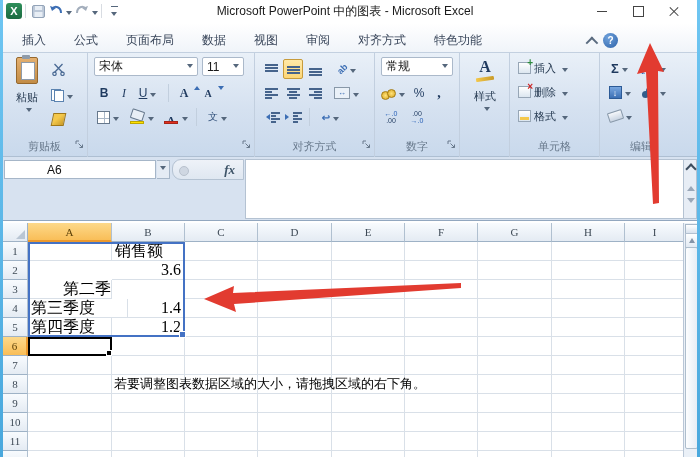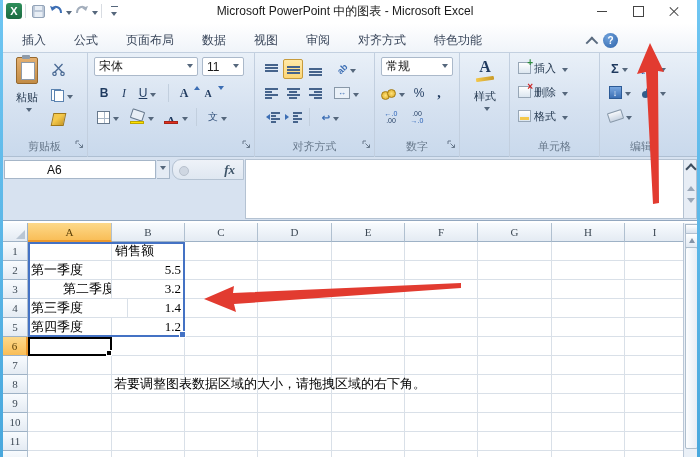--- a/index.html
+++ b/index.html
@@ -136,21 +136,21 @@
   
   .sheet{position:absolute;left:0;top:223px;width:700px;height:234px;background:#fff;overflow:hidden;}
   .corner{position:absolute;left:3px;top:0;width:25px;height:19px;background:linear-gradient(#f8fbfe,#e4ebf3);border-right:1px solid #9eb2c6;border-bottom:1px solid #9eb2c6;box-sizing:border-box;}
   .corner:after{content:"";position:absolute;right:2px;bottom:2px;width:0;height:0;border-left:9px solid transparent;border-bottom:9px solid #b9c6d4;}
   .colh,.rowh{position:absolute;height:19px;line-height:19px;text-align:center;font-size:11px;color:#3e4a56;
         background:linear-gradient(#f8fbfe,#e4ebf3);border-right:1px solid #b0c0d0;border-bottom:1px solid #9eb2c6;box-sizing:border-box;
         font-family:"Liberation Serif",serif;}
   .colh.sel,.rowh.sel{background:linear-gradient(#fdd98a,#f9be58);border-bottom:2px solid #ed9a2e;color:#5c4008;}
   .rowh.sel{border-right:2px solid #ed9a2e;border-bottom:1px solid #9eb2c6;}
   .cell{position:absolute;height:19px;border-right:1px solid #d9e0e8;border-bottom:1px solid #d9e0e8;box-sizing:border-box;}
-  .cell.filled{font-family:"Liberation Serif",serif;font-size:13px;color:#000;line-height:18px;padding:0 3px;white-space:nowrap;overflow:hidden;}
+  .cell.filled{font-family:"Liberation Serif",serif;font-size:16px;color:#000;line-height:18px;padding:0 3px;white-space:nowrap;overflow:hidden;}
   .cell.left{text-align:left}.cell.right{text-align:right}
   .range{position:absolute;left:28px;top:19px;width:157px;height:95px;border:2px solid #4472c4;box-sizing:border-box;pointer-events:none;}
   .range .fh{position:absolute;right:-3px;bottom:-3px;width:5px;height:5px;background:#4472c4;border:1px solid #fff;}
   .active{position:absolute;left:28px;top:114px;width:84px;height:19px;border:2px solid #000;box-sizing:border-box;background:#fff;}
   .active .fh{position:absolute;right:-2px;bottom:-2px;width:4px;height:4px;background:#000;border:1px solid #fff;}
   .note{position:absolute;left:114px;top:152px;height:19px;line-height:18px;font-size:13px;color:#000;white-space:nowrap;z-index:5;
         font-family:"Liberation Serif",serif;}
   .vscroll{position:absolute;left:683px;top:223px;width:14px;height:234px;background:#eaf0f7;border-left:1px solid #b9c6d6;box-sizing:border-box;}
   .split{position:absolute;left:1px;top:1px;width:11px;height:8px;background:linear-gradient(#fff,#d8e2ee);border:1px solid #a8b8c8;}
   .vbtn{position:absolute;left:1px;width:11px;height:13px;background:linear-gradient(#fdfeff,#e2eaf3);border:1px solid #b2c0d0;display:flex;align-items:center;justify-content:center;}
@@ -565,31 +565,29 @@
       <div class="rowh" style="left: 3px; top: 228px; width: 25px;">12</div>
       <div class="cell" style="left: 28px; top: 19px; width: 84px;"></div>
       <div class="cell filled left" style="left: 112px; top: 19px; width: 73px;">销售额</div>
       <div class="cell" style="left: 185px; top: 19px; width: 73px;"></div>
       <div class="cell" style="left: 258px; top: 19px; width: 74px;"></div>
       <div class="cell" style="left: 332px; top: 19px; width: 73px;"></div>
       <div class="cell" style="left: 405px; top: 19px; width: 73px;"></div>
       <div class="cell" style="left: 478px; top: 19px; width: 74px;"></div>
       <div class="cell" style="left: 552px; top: 19px; width: 73px;"></div>
       <div class="cell" style="left: 625px; top: 19px; width: 60px;"></div>
-      <div class="cell filled left" style="left: 28px; top: 38px; width: 84px;">第一季度</div>
-      <div class="cell filled right" style="left: 112px; top: 38px; width: 73px;">5.5</div>
+      <div class="cell filled right" style="left: 112px; top: 38px; width: 73px;">3.6</div>
       <div class="cell" style="left: 185px; top: 38px; width: 73px;"></div>
       <div class="cell" style="left: 258px; top: 38px; width: 74px;"></div>
       <div class="cell" style="left: 332px; top: 38px; width: 73px;"></div>
       <div class="cell" style="left: 405px; top: 38px; width: 73px;"></div>
       <div class="cell" style="left: 478px; top: 38px; width: 74px;"></div>
       <div class="cell" style="left: 552px; top: 38px; width: 73px;"></div>
       <div class="cell" style="left: 625px; top: 38px; width: 60px;"></div>
       <div class="cell filled left" style="left: 28px; top: 57px; width: 84px; padding-left: 35px;">第二季度</div>
-      <div class="cell filled right" style="left: 112px; top: 57px; width: 73px;">3.2</div>
       <div class="cell" style="left: 185px; top: 57px; width: 73px;"></div>
       <div class="cell" style="left: 258px; top: 57px; width: 74px;"></div>
       <div class="cell" style="left: 332px; top: 57px; width: 73px;"></div>
       <div class="cell" style="left: 405px; top: 57px; width: 73px;"></div>
       <div class="cell" style="left: 478px; top: 57px; width: 74px;"></div>
       <div class="cell" style="left: 552px; top: 57px; width: 73px;"></div>
       <div class="cell" style="left: 625px; top: 57px; width: 60px;"></div>
       <div class="cell filled left" style="left: 28px; top: 76px; width: 100px;">第三季度</div>
       <div class="cell filled right" style="left: 112px; top: 76px; width: 73px;">1.4</div>
       <div class="cell" style="left: 185px; top: 76px; width: 73px;"></div>

